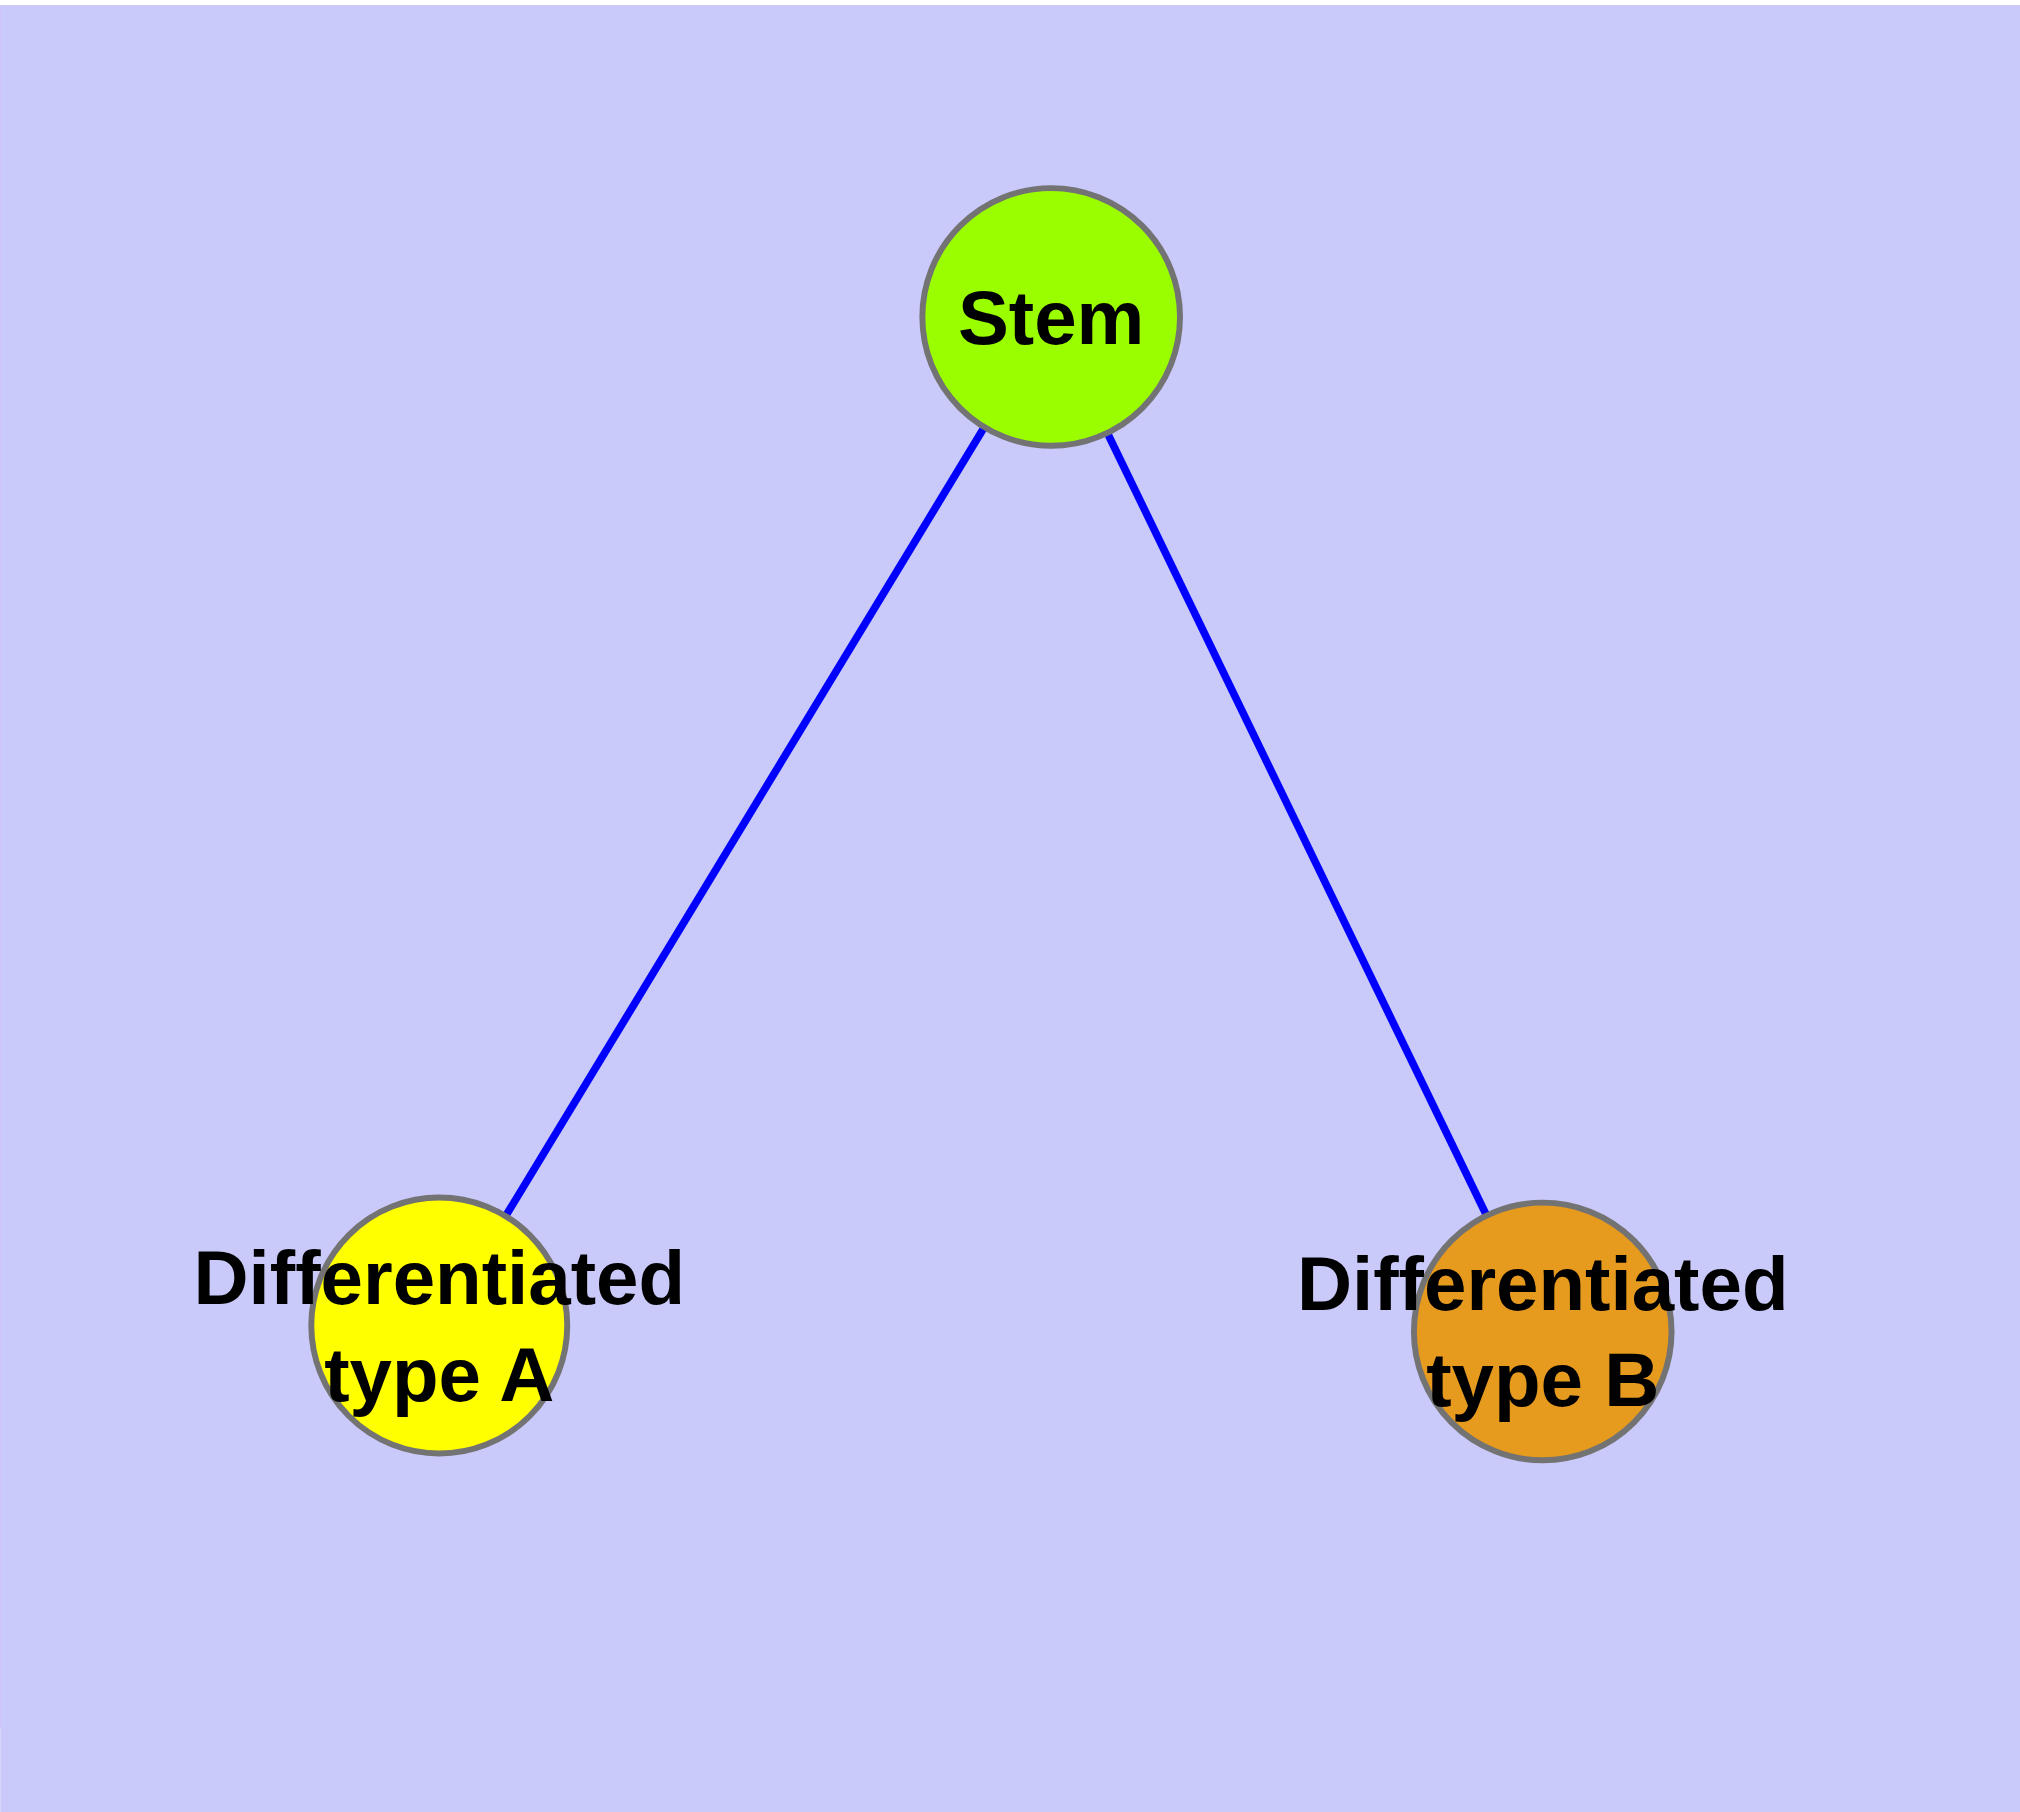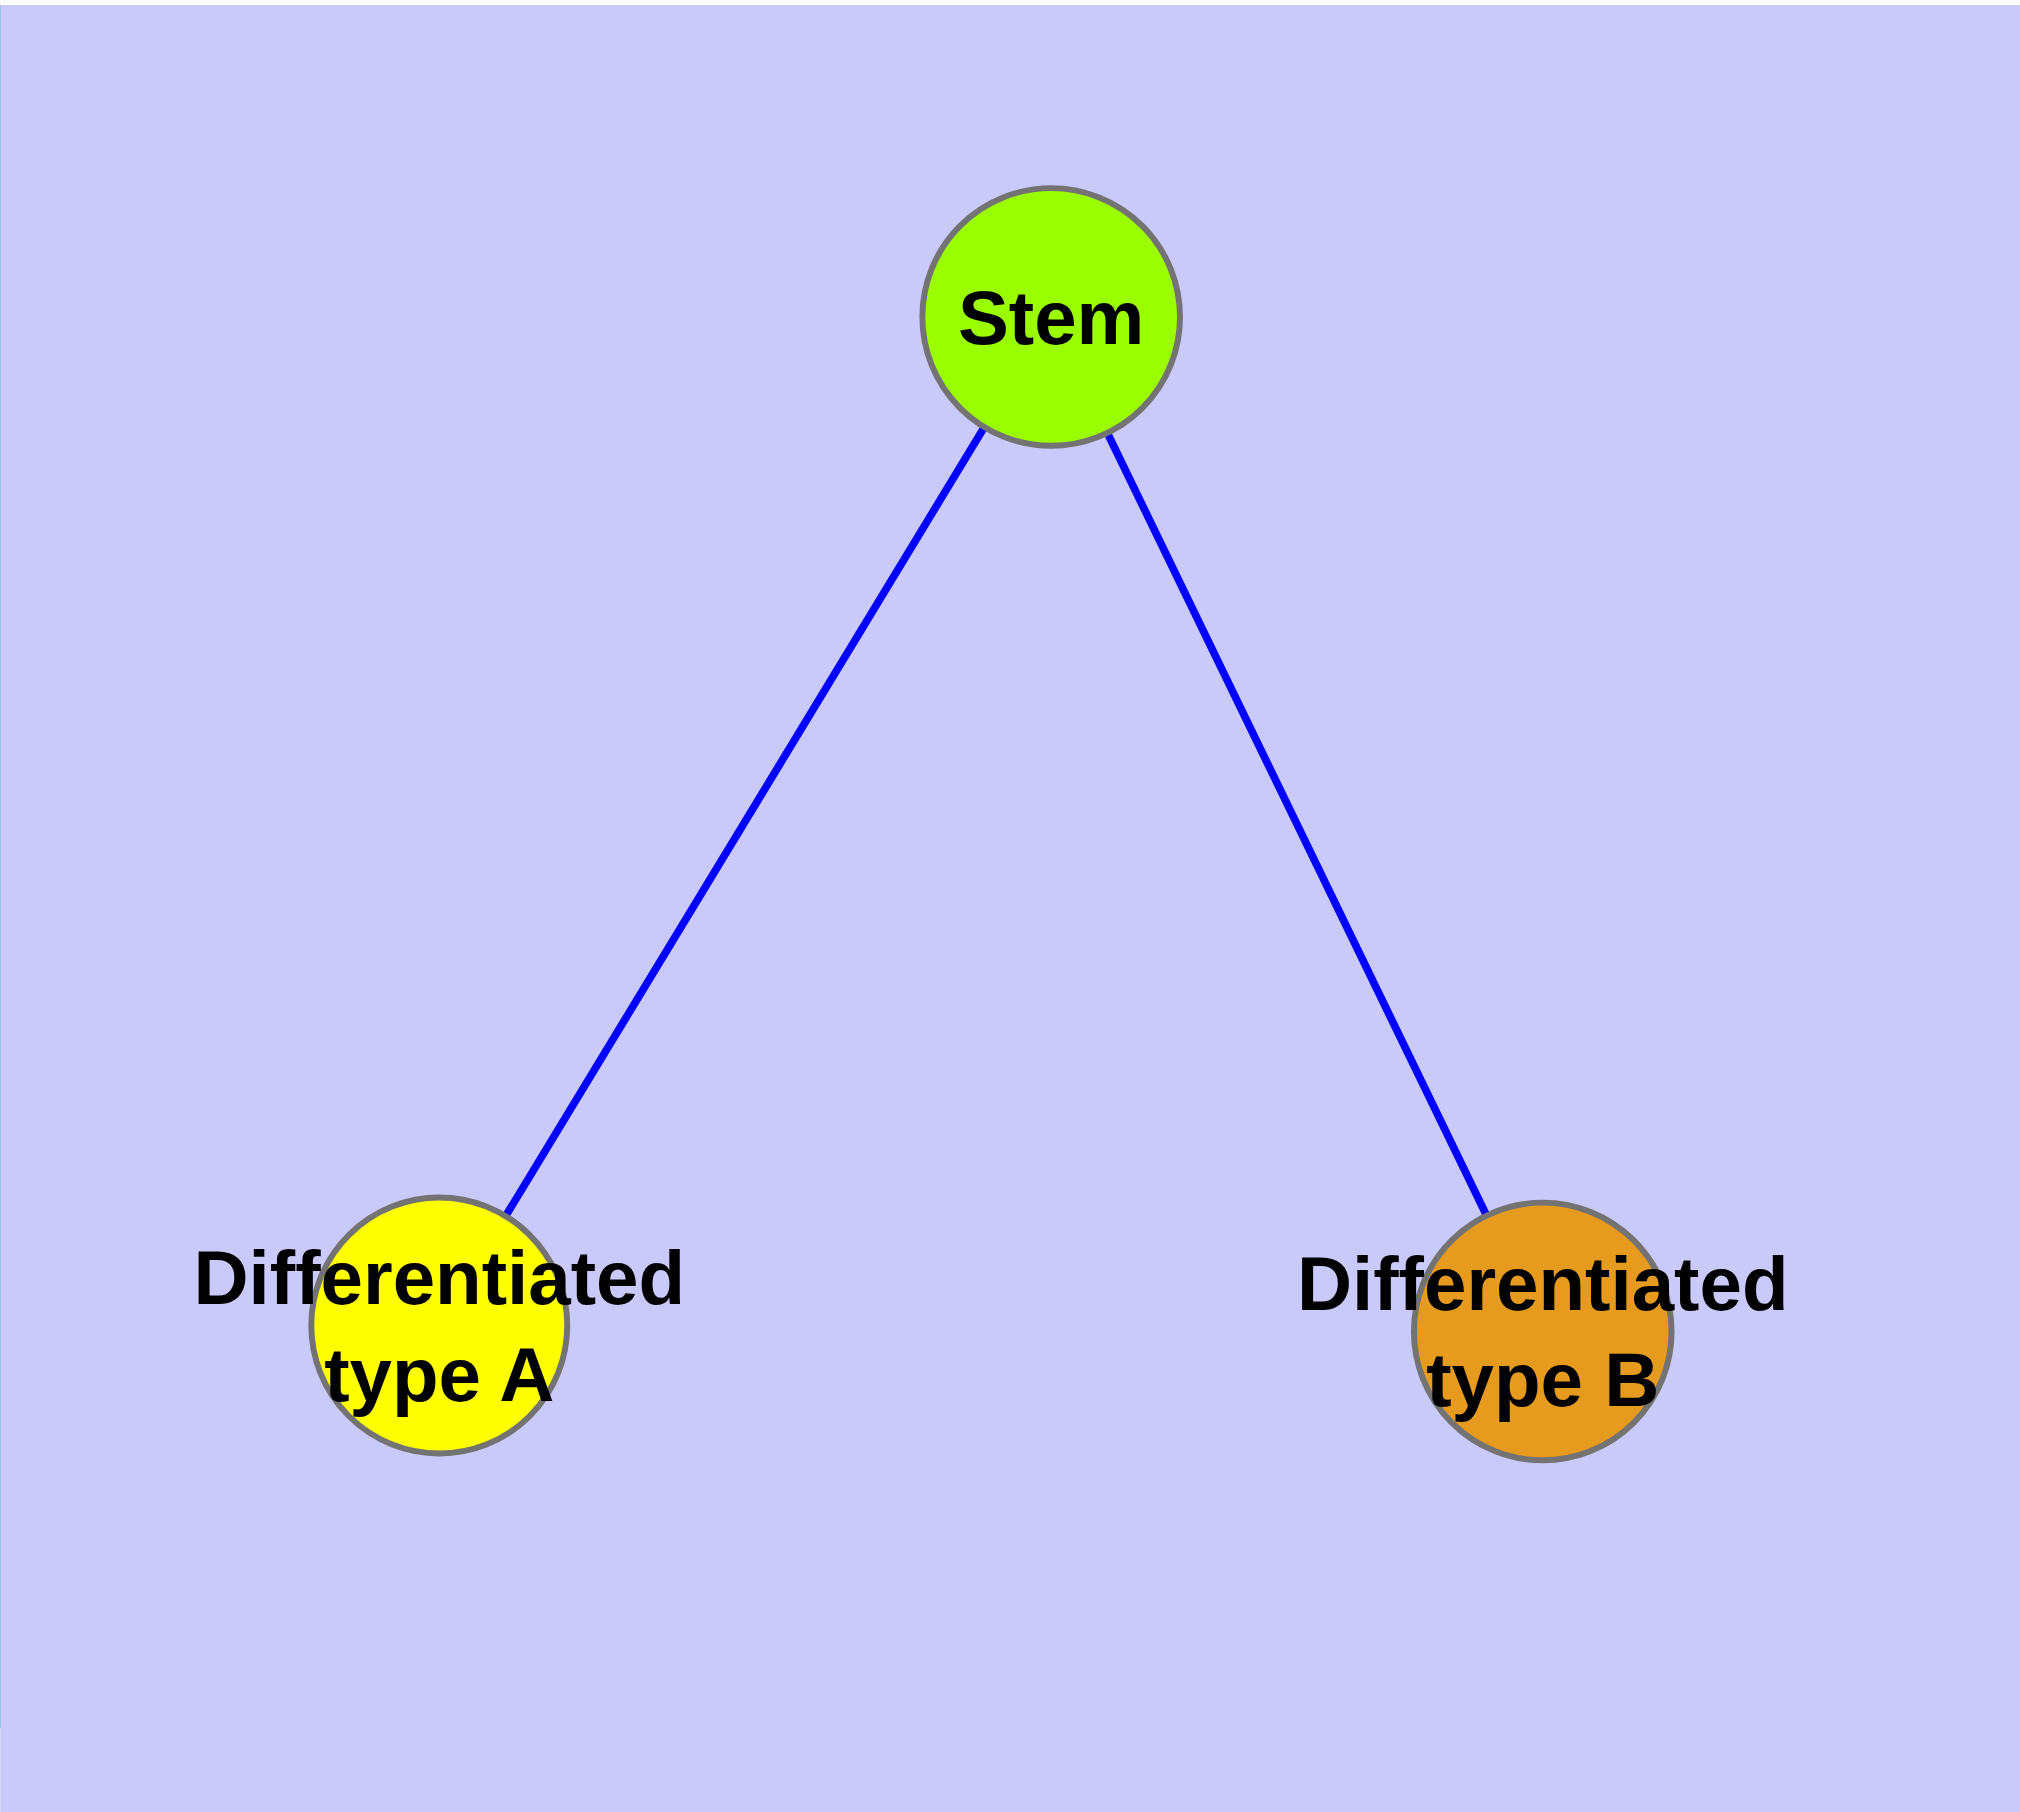--- a/index.html
+++ b/index.html
@@ -7,21 +7,21 @@
     padding: 0;
     width: 2021px;
     height: 1812px;
     overflow: hidden;
     font-family: "Liberation Sans", sans-serif;
   }
   .stage {
     position: relative;
     width: 2021px;
     height: 1728px;
-    background: #14b8a6;
+    background: #f0abfc;
   }
   .top-strip {
     position: absolute;
     top: 0; left: 0;
     width: 100%;
     height: 5.1px;
     background: #ffffff;
     z-index: 2;
   }
   svg.graph {

